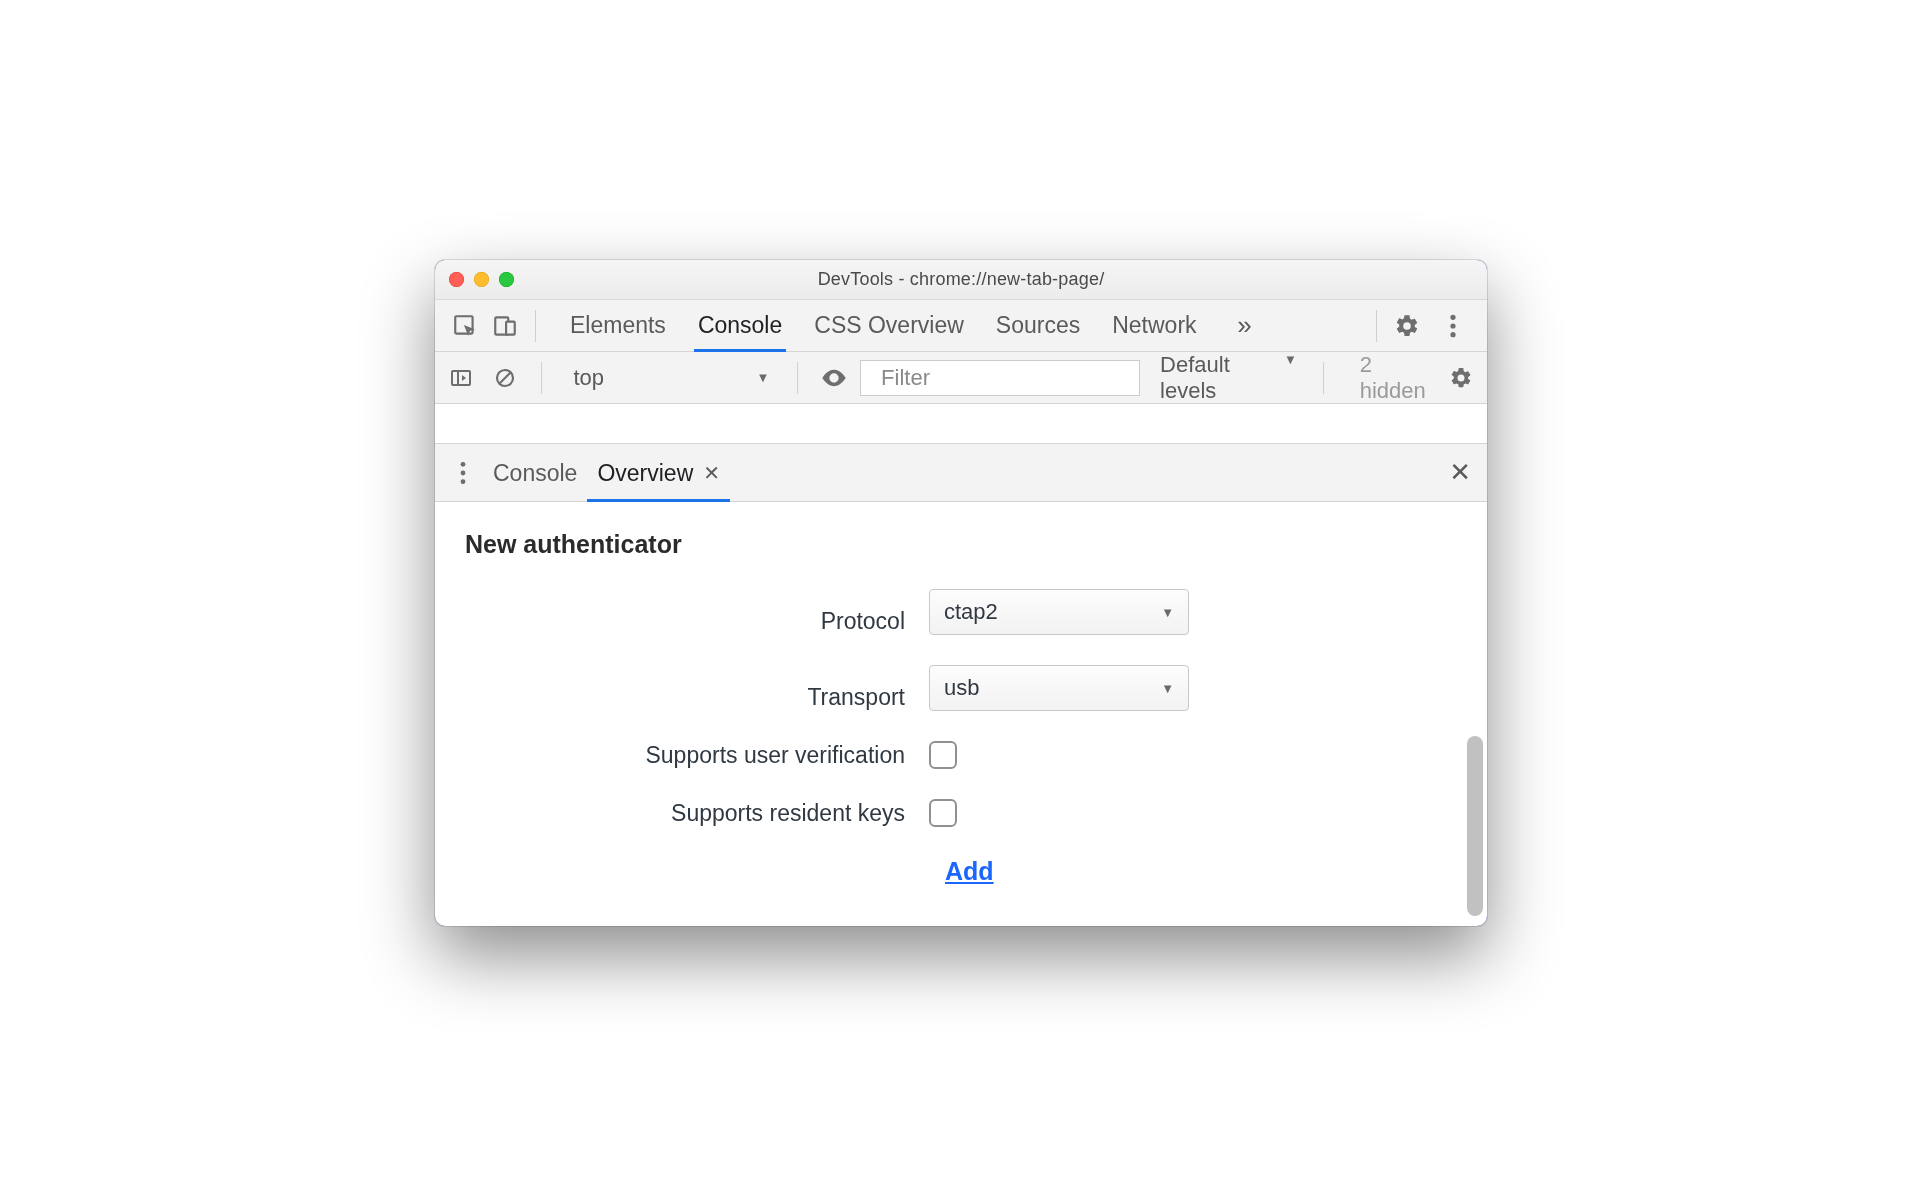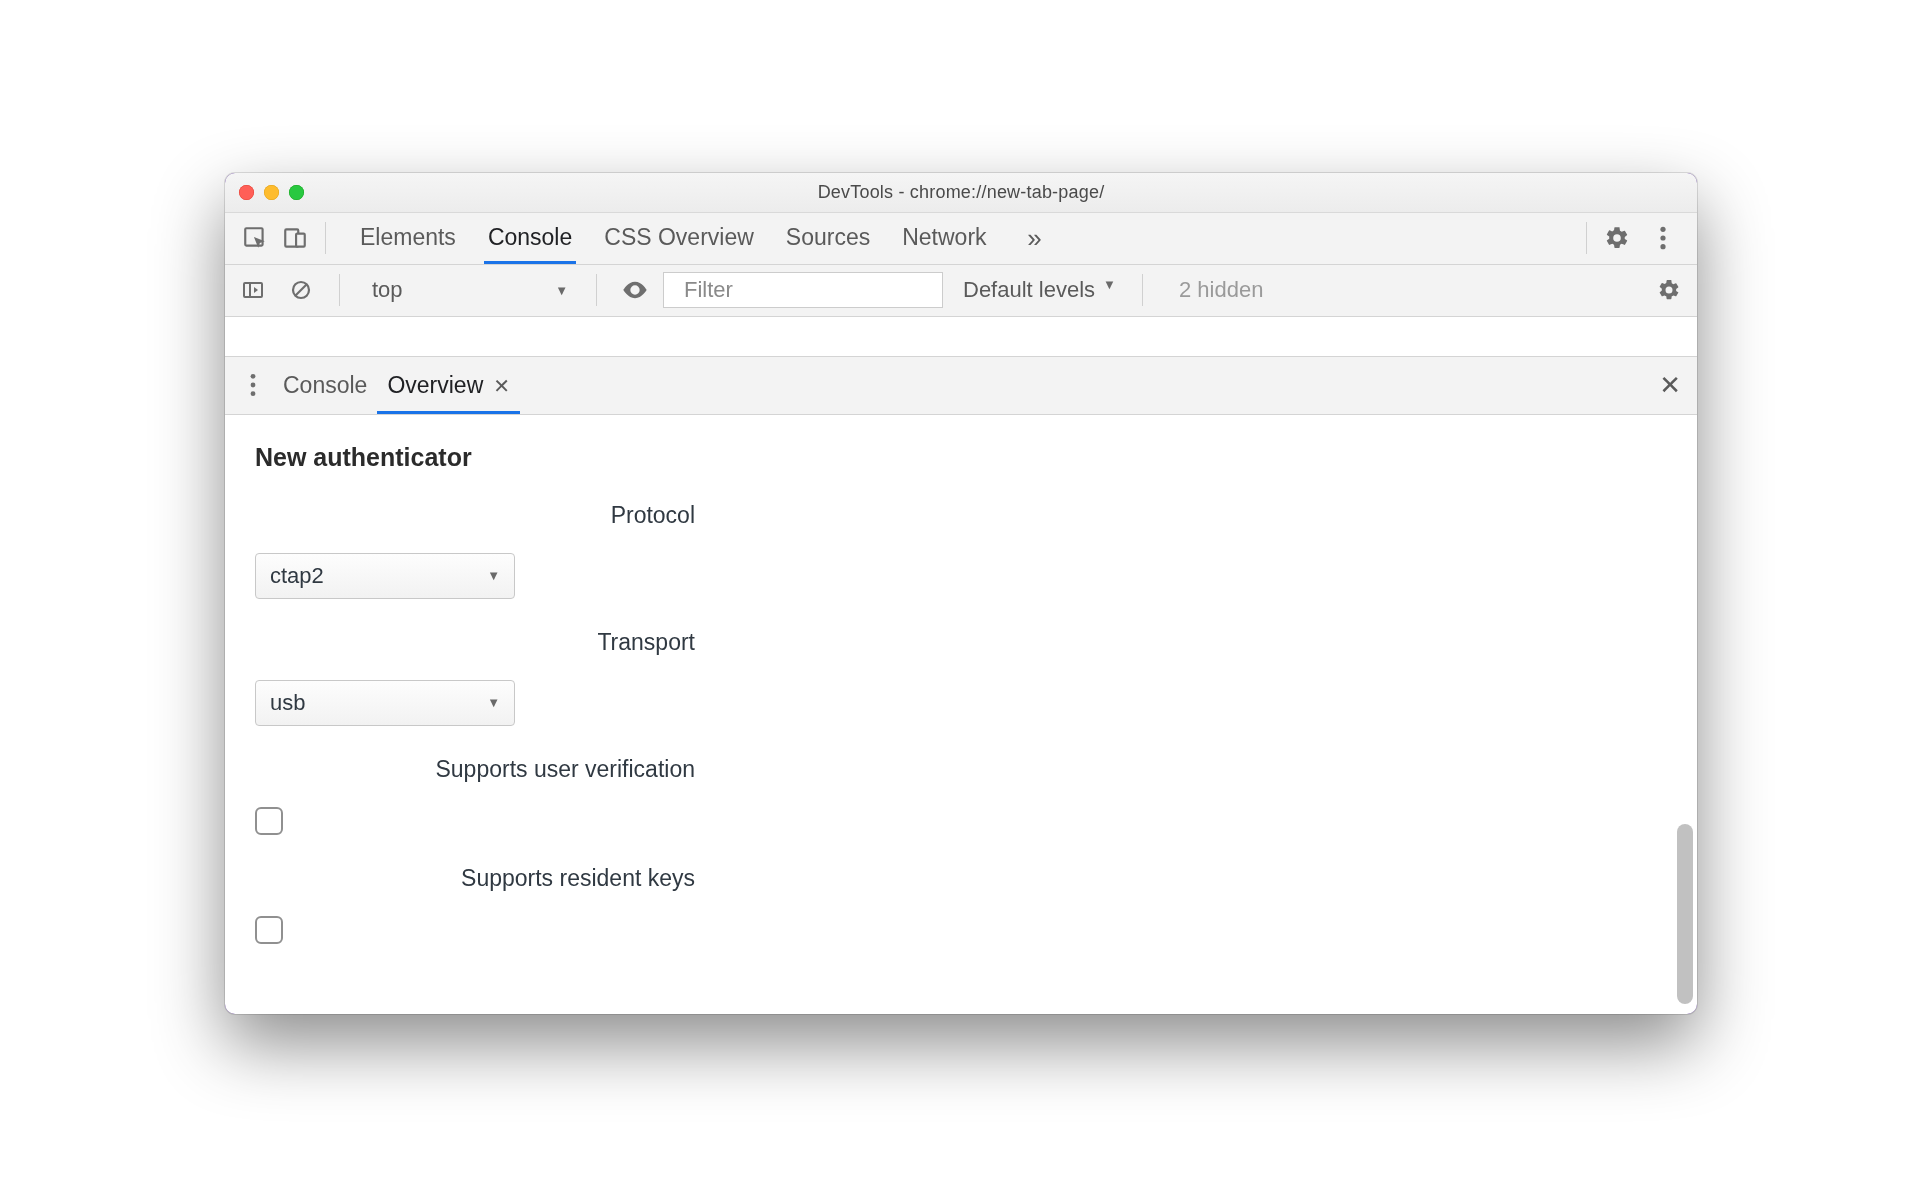--- a/index.html
+++ b/index.html
@@ -7,21 +7,21 @@
     width: 1922px;
     height: 1186px;
     background: #ffffff;
     font-family: "Helvetica Neue", Arial, sans-serif;
     color: #303942;
     display: flex;
     align-items: center;
     justify-content: center;
   }
   .window {
-    width: 1472px;
+    width: 1052px;
     border-radius: 10px;
     background: #4c1d95;
     box-shadow: 0 30px 70px rgba(0,0,0,.45), 0 0 0 1px rgba(0,0,0,.12);
     overflow: hidden;
     display: flex;
     flex-direction: column;
   }
 
   
   .titlebar {
@@ -111,23 +111,22 @@
   
   .content {
     background:#fff;
     padding: 28px 30px 40px;
     position:relative;
   }
   .content h2 {
     font-size:25px; font-weight:700; color:#2b2b2b; margin-bottom:30px;
   }
   .form-row {
-    display:flex; align-items:flex-start; margin-bottom:30px;
+    display:flex; align-items:flex-end; margin-bottom:30px;
     gap:24px;
-    flex-direction:column;
   }
   .form-label {
     width: 440px; text-align:right; font-size:23px; color:#303942;
   }
   .dropdown {
     width:260px; height:46px;
     border:1px solid #c8c8c8; border-radius:4px;
     background: linear-gradient(#fdfdfd,#f2f2f2);
     display:flex; align-items:center; justify-content:space-between;
     padding:0 14px; font-size:22px; color:#303942; cursor:pointer;
@@ -289,19 +288,20 @@
     <div class="form-row">
       <div class="form-label">Supports user verification</div>
       <div class="checkbox"></div>
     </div>
 
     <div class="form-row">
       <div class="form-label">Supports resident keys</div>
       <div class="checkbox"></div>
     </div>
 
+    <a class="add-link">Add</a>
 
     <div class="scrollbar">
       <div class="thumb"></div>
     </div>
   </div>
 
 </div>
 
 </body></html>

